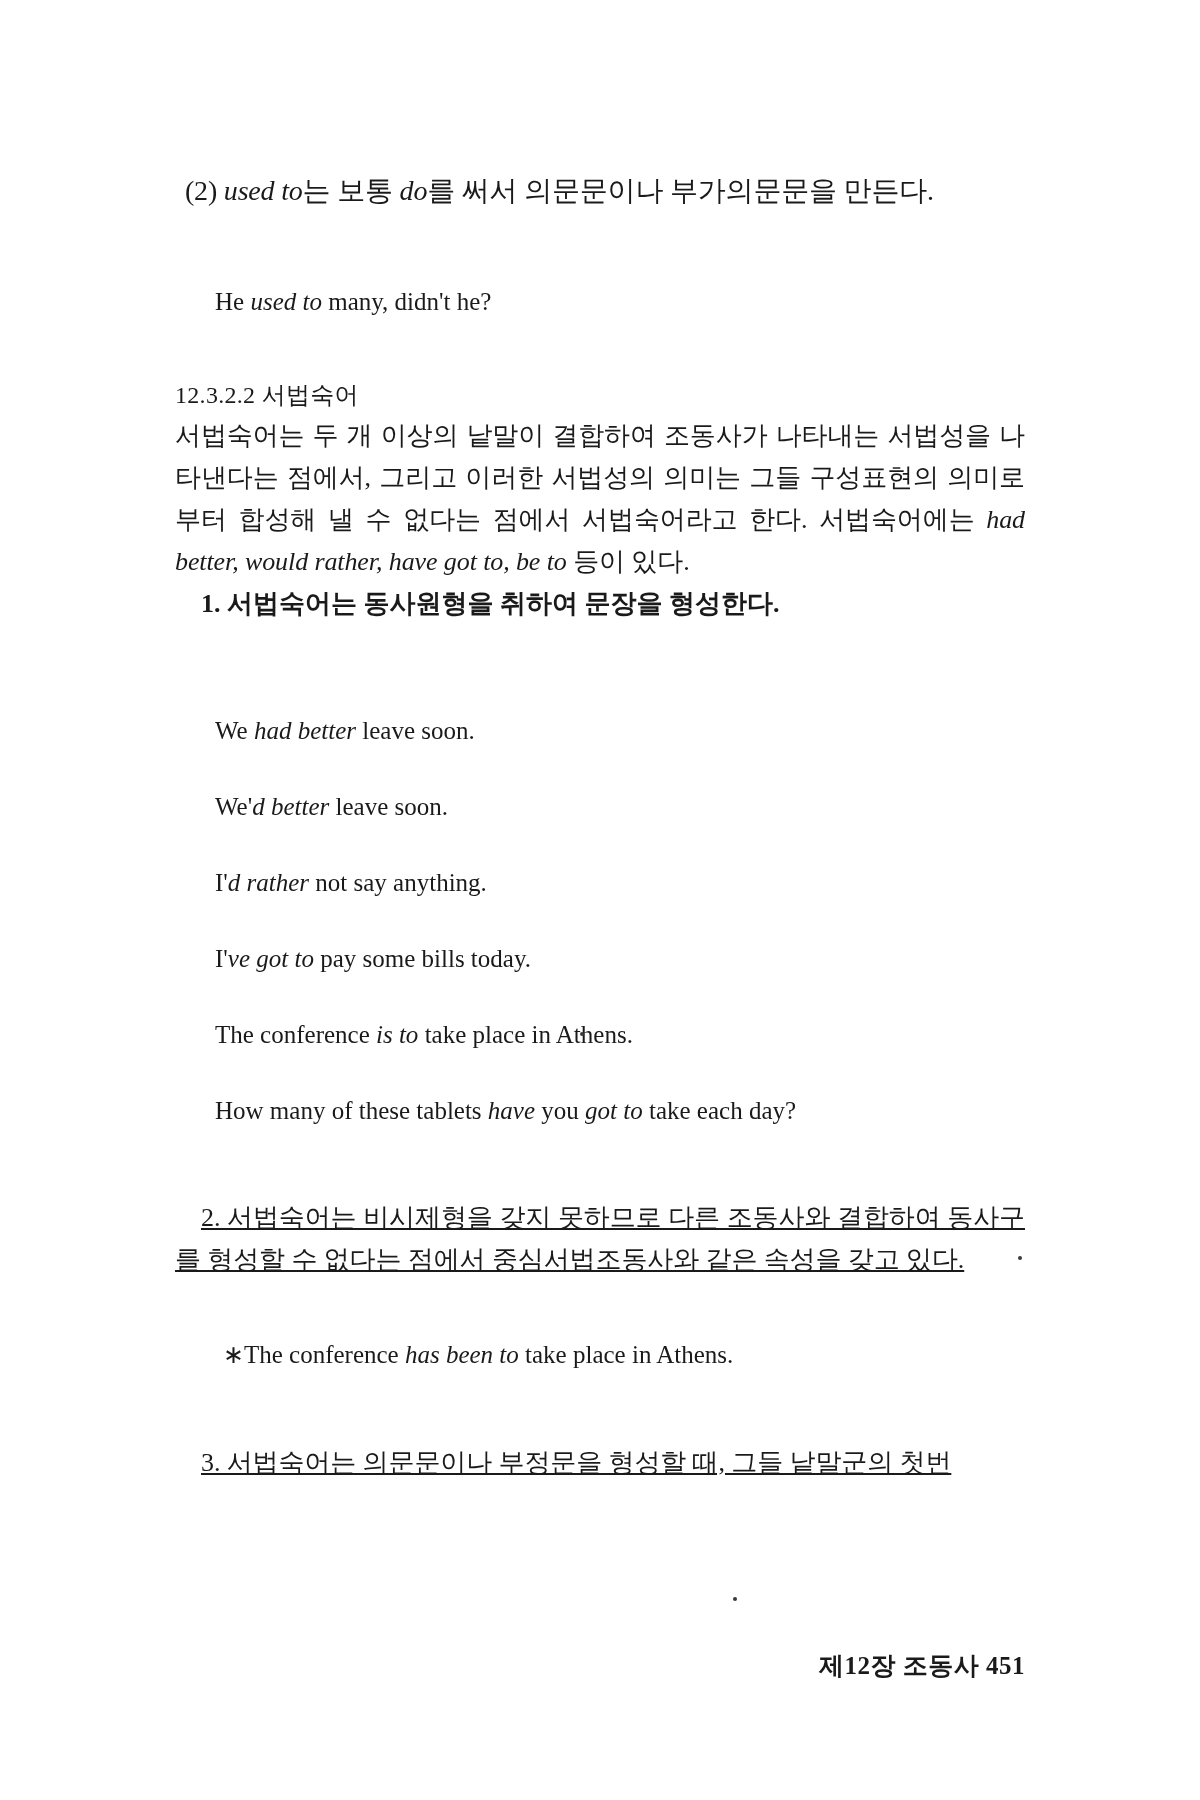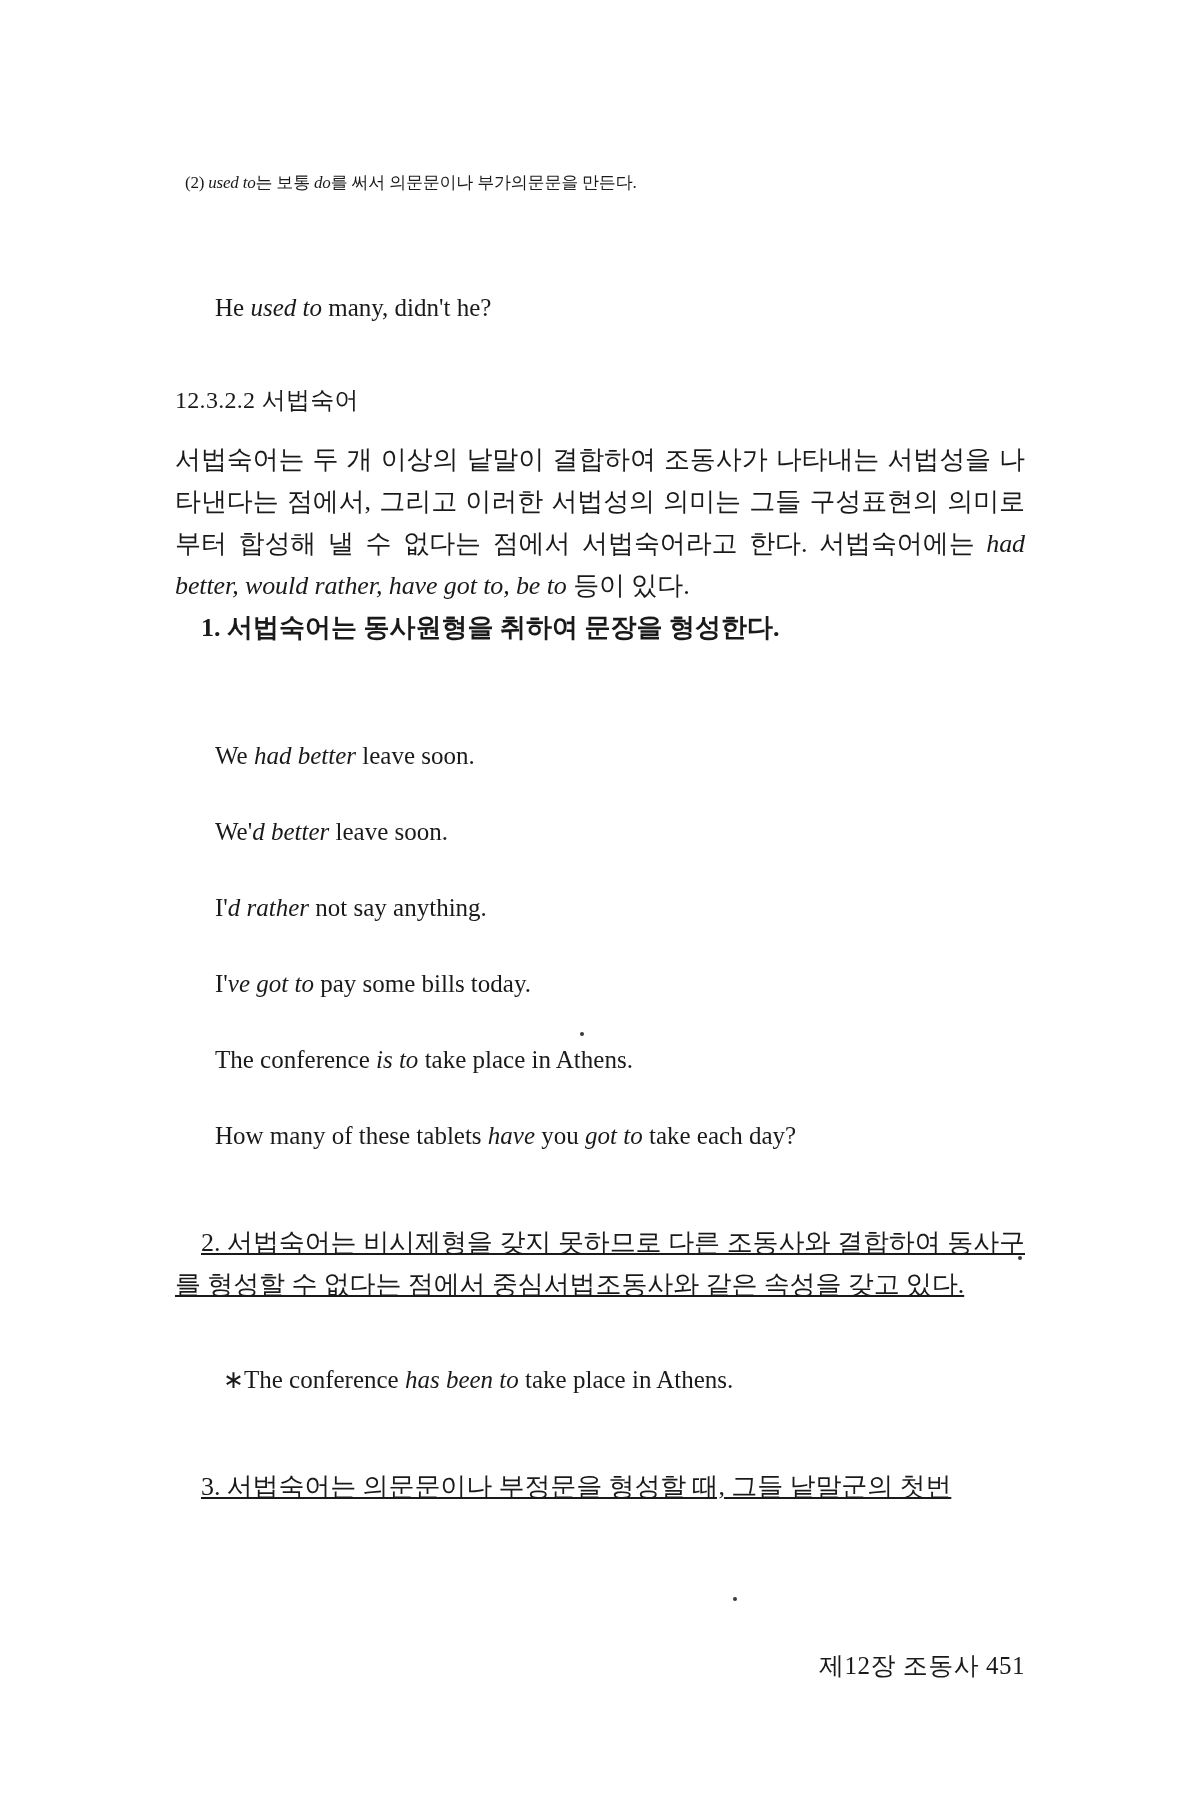--- a/index.html
+++ b/index.html
@@ -16,40 +16,40 @@
   }
   .page {
     position: relative;
     width: 1200px;
     height: 1800px;
     box-sizing: border-box;
     padding: 150px 175px 90px 175px;
   }
   
   .intro-line {
-    font-size: 17px;
+    font-size: 28px;
     line-height: 1.5;
     margin-top: 20px;
-    margin-bottom: 90px;
+    margin-bottom: 68px;
     padding-left: 10px;
     letter-spacing: -0.2px;
   }
   .examples {
     padding-left: 40px;
     margin-bottom: 52px;
   }
   .ex-line {
     font-size: 25px;
     line-height: 1.78;
     white-space: nowrap;
   }
   .heading-num {
     font-size: 24px;
     line-height: 1.5;
-    margin-bottom: 21px;
+    margin-bottom: 2px;
     letter-spacing: 0.3px;
   }
   .para {
     font-size: 26px;
     line-height: 1.62;
     text-align: justify;
     text-justify: inter-character;
     letter-spacing: -0.1px;
   }
   .para-indent {
@@ -81,20 +81,21 @@
     line-height: 1.78;
   }
   .footer {
     position: absolute;
     left: 0;
     right: 175px;
     bottom: 118px;
     text-align: right;
     font-size: 25px;
     letter-spacing: 0.5px;
+    font-weight: bold;
   }
   .dot-mark {
     position: absolute;
     width: 4px;
     height: 4px;
     background: #3a3a3a;
     border-radius: 50%;
   }
   .dot-1 { left: 580px; top: 1032px; }
   .dot-2 { left: 1018px; top: 1256px; }

